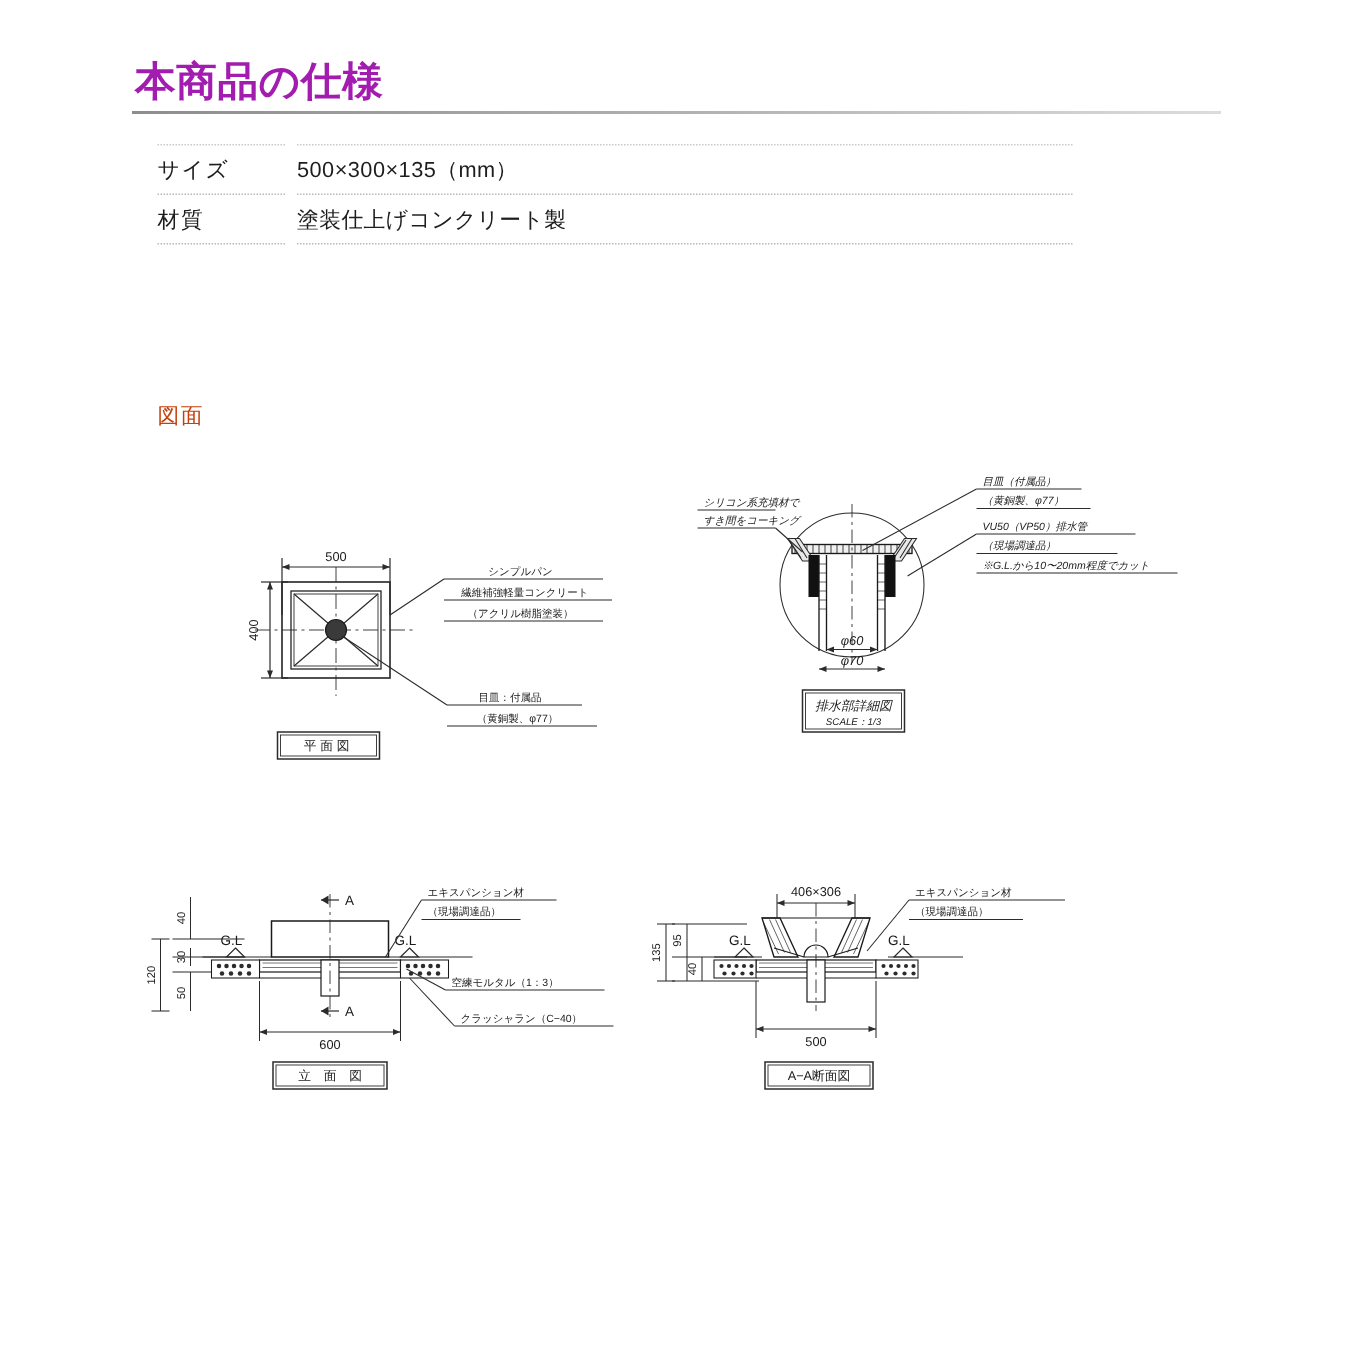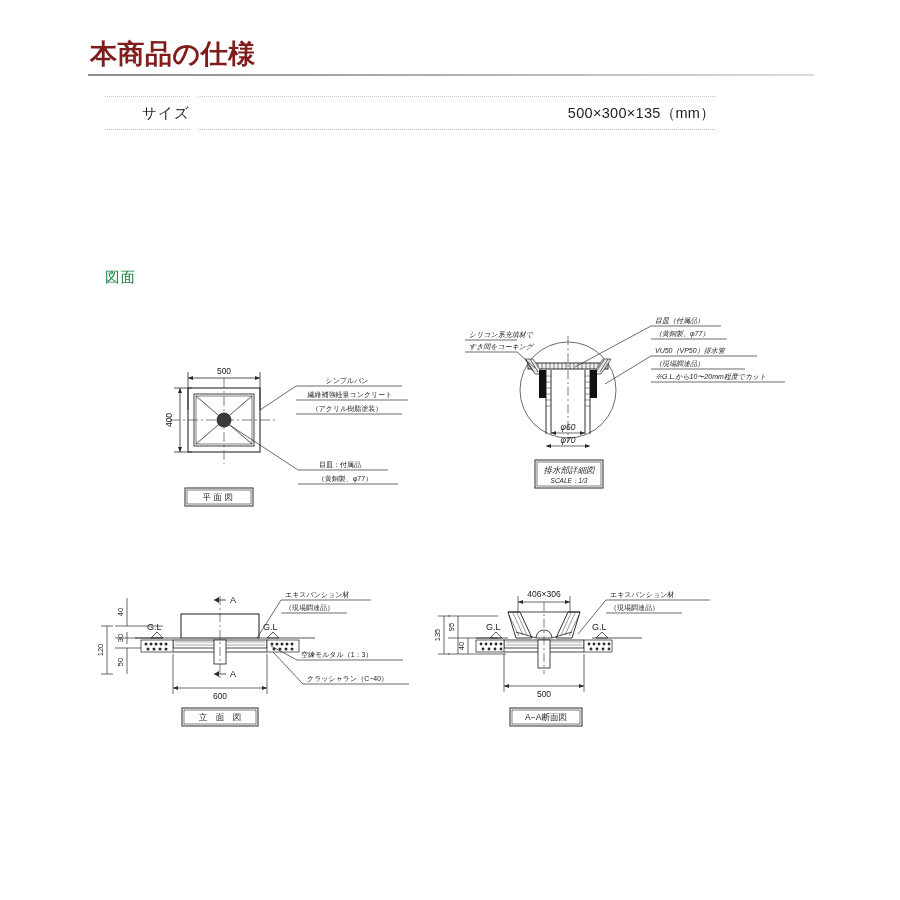--- a/index.html
+++ b/index.html
@@ -11,79 +11,83 @@
     color:#1a1a1a;
     overflow:hidden;
     position:relative;
   }
   .page{position:absolute;inset:0;}
 
   
   .page-title{
     position:absolute;left:90px;top:36px;
     font-size:27px;font-weight:bold;letter-spacing:.5px;
-    color:#7f1d1d;
+    color:#a21caf;
   }
   .title-rule{
     position:absolute;left:88px;top:74px;width:726px;height:2px;
     background:linear-gradient(to right,#8d8d8d 0%,#b4b4b4 55%,#dcdcdc 100%);
   }
 
   
   .spec-table{
     position:absolute;left:105px;top:96px;width:610px;
     border-collapse:collapse;
   }
   .spec-table tr{height:33px;}
   .spec-table td{
     font-size:14.5px;
     vertical-align:middle;
     padding:0;
     color:#1d1d1d;
-    text-align:right;
   }
   .spec-label{
     width:85px;
     border-top:1px dotted #b9b9b9;
     border-bottom:1px dotted #b9b9b9;
     letter-spacing:1.2px;
   }
   .spec-gap{width:8px;border:none;}
   .spec-value{
     border-top:1px dotted #b9b9b9;
     border-bottom:1px dotted #b9b9b9;
     padding-left:3px;
     letter-spacing:.3px;
   }
   .spec-table tr:first-child .spec-label,
   .spec-table tr:first-child .spec-value{border-top:1px dotted #c8c8c8;}
 
   .drawings-label{
     position:absolute;left:105px;top:268px;
-    font-size:14.5px;letter-spacing:1px;color:#15803d;
+    font-size:14.5px;letter-spacing:1px;color:#c2410c;
   }
 
   
   .dwg{position:absolute;}
   .dwg svg{display:block;overflow:visible;}
 </style>
 </head>
 <body>
 
 <div class="page">
 
   <div class="page-title">本商品の仕様</div>
   <div class="title-rule"></div>
 
   <table class="spec-table">
     <tbody>
       <tr>
         <td class="spec-label">サイズ</td>
         <td class="spec-gap"></td>
         <td class="spec-value">500×300×135（mm）</td>
+      </tr>
+      <tr>
+        <td class="spec-label">材質</td>
+        <td class="spec-gap"></td>
+        <td class="spec-value">塗装仕上げコンクリート製</td>
       </tr>
     </tbody>
   </table>
 
   <div class="drawings-label">図面</div>
 
   <div class="dwg" style="left:150px;top:352px;">
     <svg width="270" height="170" viewBox="0 0 270 170">
       <g fill="none" stroke="#2b2b2b" stroke-width="0.8">
 

